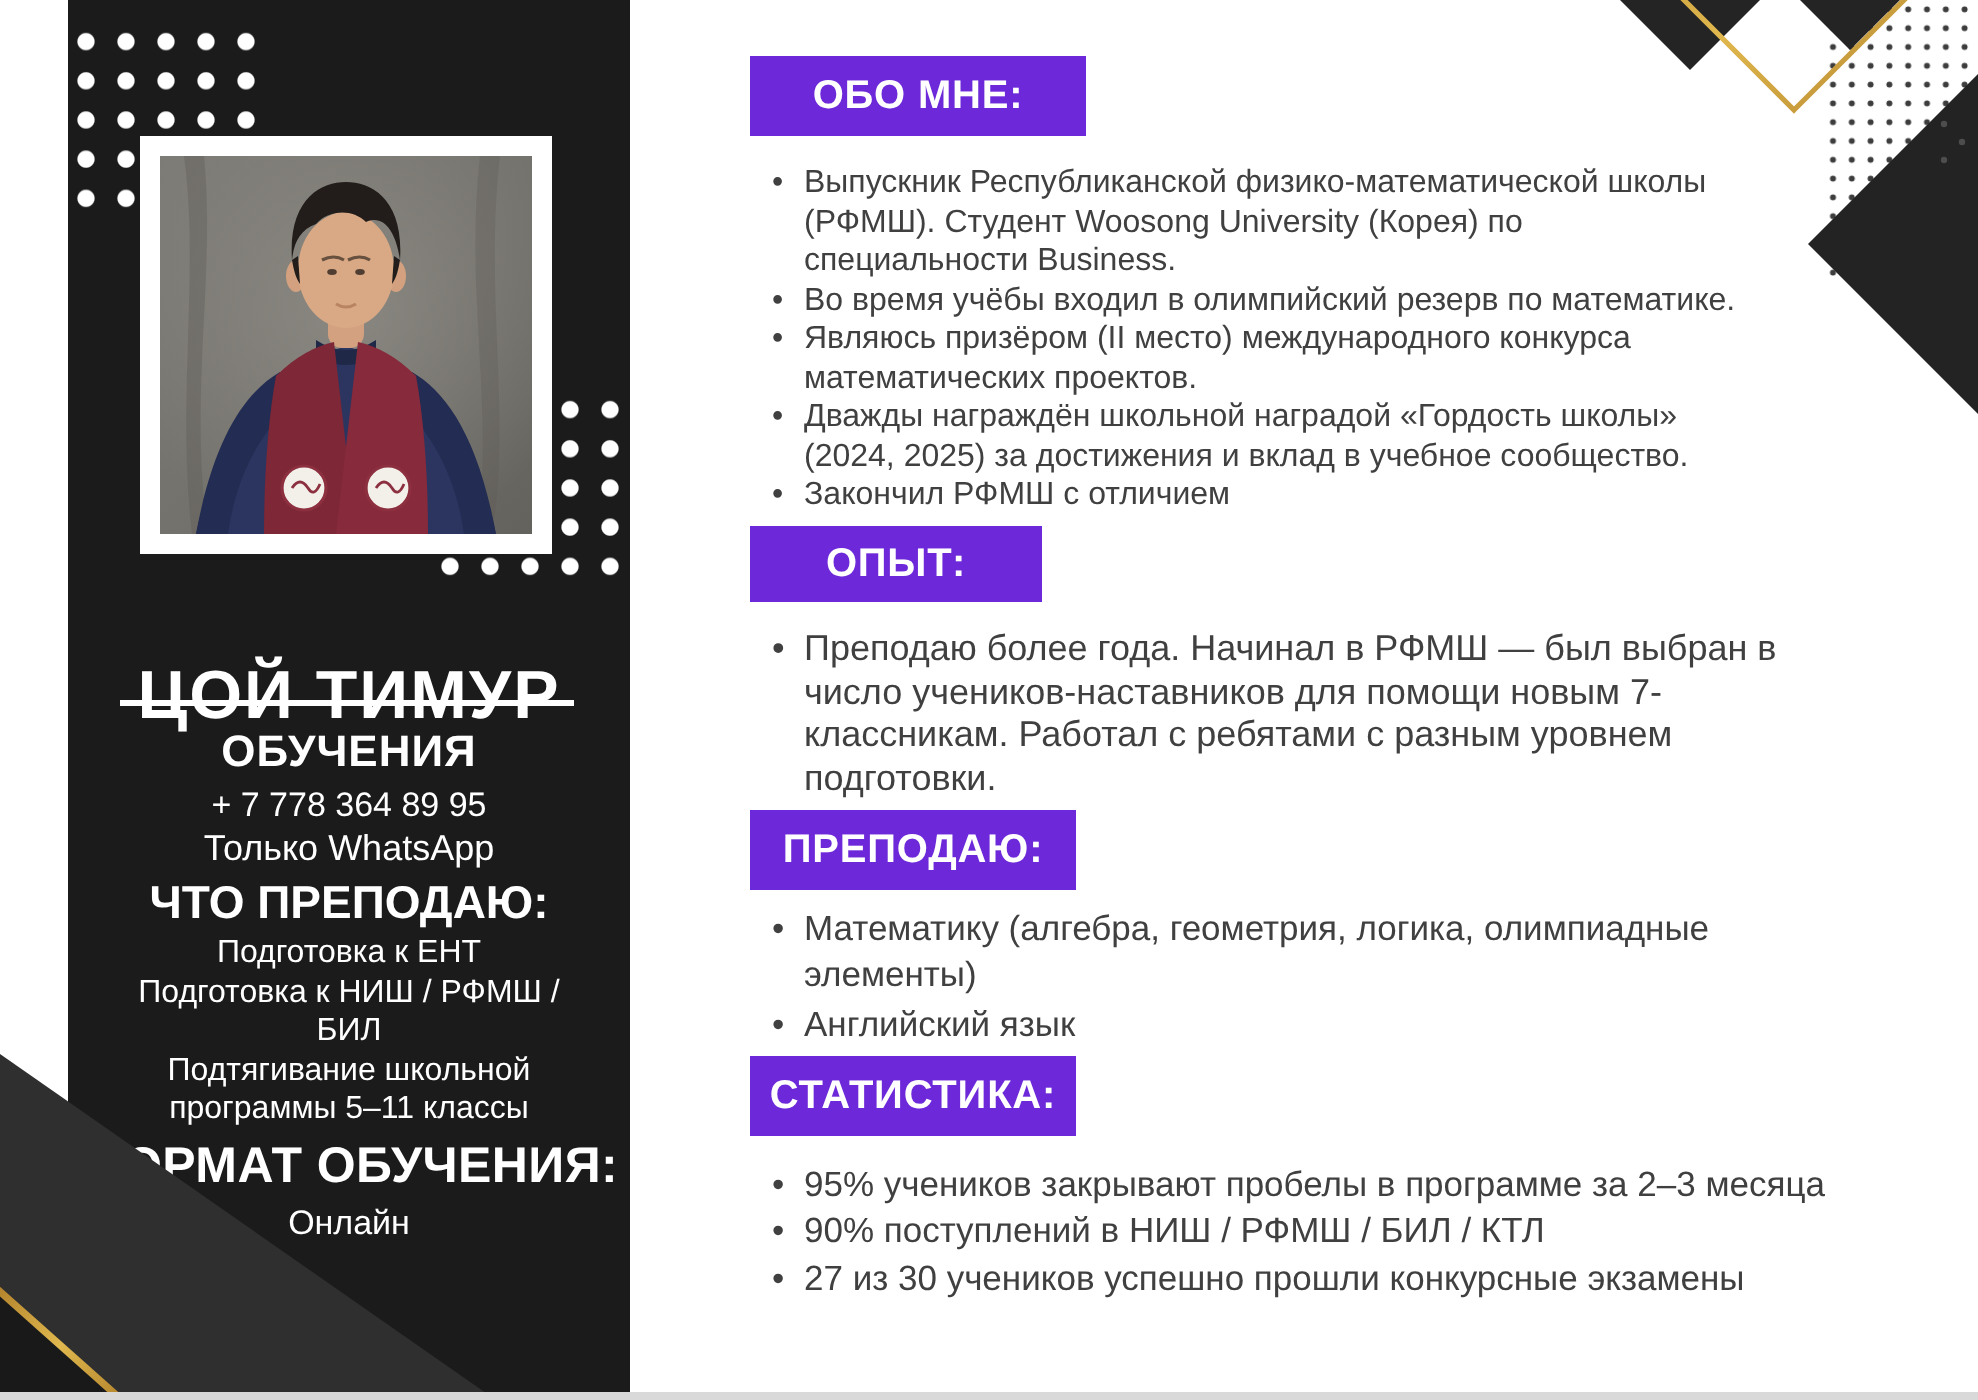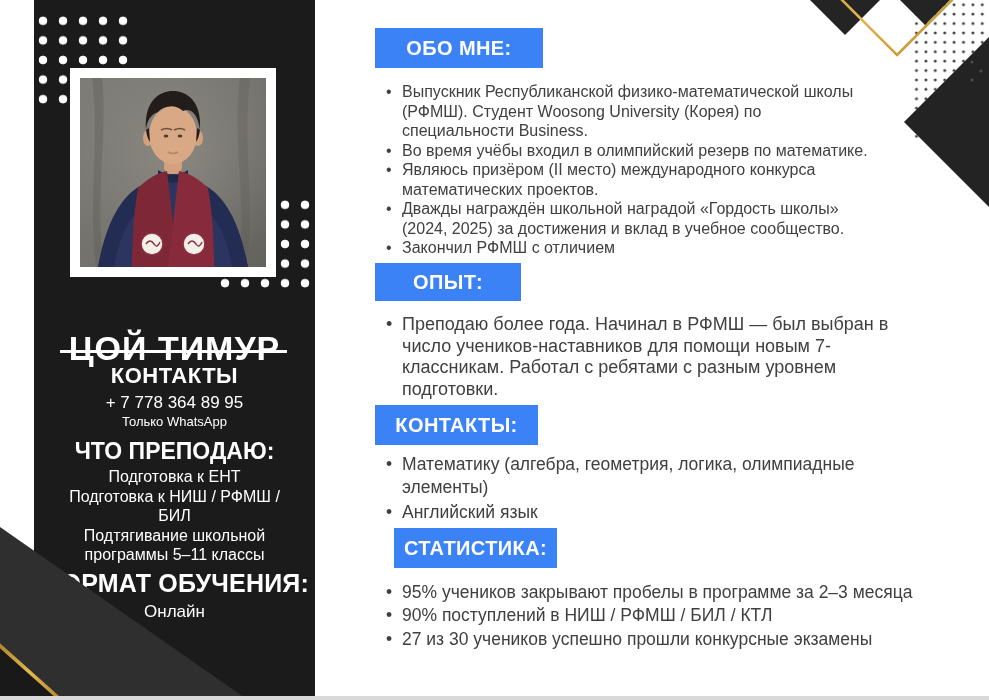--- a/index.html
+++ b/index.html
@@ -23,34 +23,34 @@
 
   .photo-frame{left:70px;top:68px;width:186px;height:189px;background:#ffffff;
     padding:10px;z-index:3;}
   .photo-frame svg{display:block;width:186px;height:189px;}
 
   .side-text{color:#ffffff;text-align:center;z-index:4;left:34px;width:281px;}
   .name{top:289px;font-size:34px;font-weight:800;letter-spacing:1px;line-height:38px;margin-top:40px;}
   .divider{left:60px;top:350px;width:227px;height:3px;background:#ffffff;z-index:4;}
   .contacts-title{top:363px;font-size:22px;font-weight:700;letter-spacing:.5px;}
   .phone{top:393px;font-size:17px;}
-  .whatsapp{top:414px;font-size:13px;}
+  .whatsapp{top:414px;font-size:18px;}
   .teach-title{top:438px;font-size:23px;font-weight:700;}
   .teach-list{top:467px;left:64px;width:221px;z-index:4;color:#fff;list-style:none;
     margin:0;padding:0;font-size:16px;line-height:19.5px;text-align:center;}
   .format-title{top:569px;font-size:25px;font-weight:700;letter-spacing:.2px;}
   .format-value{top:602px;font-size:17px;}
 
   
-  .hbox{background:#3b82f6;color:#ffffff;display:flex;align-items:center;justify-content:center;
+  .hbox{background:#6d28d9;color:#ffffff;display:flex;align-items:center;justify-content:center;
     font-weight:700;font-size:20px;letter-spacing:.4px;z-index:4;}
   .hbox-about{left:375px;top:28px;width:168px;height:40px;}
   .hbox-exp{left:375px;top:263px;width:146px;height:38px;}
   .hbox-subj{left:375px;top:405px;width:163px;height:40px;}
-  .hbox-stats{left:375px;top:528px;width:163px;height:40px;margin-left:19px;}
+  .hbox-stats{left:375px;top:528px;width:163px;height:40px;}
 
   ul.blist{list-style:none;margin:0;padding:0;color:#404040;z-index:4;}
   ul.blist li{position:relative;padding-left:17px;}
   ul.blist li::before{content:"\2022";position:absolute;left:1px;top:0;}
   .about-list{left:385px;top:82px;width:490px;font-size:16px;line-height:19.5px;}
   .exp-list{left:385px;top:314px;width:510px;font-size:18px;line-height:21.5px;}
   .subj-list{left:385px;top:453px;width:520px;font-size:17.5px;line-height:23px;}
   .subj-list li{margin-bottom:2px;}
   .stats-list{left:385px;top:581px;width:565px;font-size:17.5px;line-height:23.4px;white-space:pre-wrap;}
   .stats-list li{padding-left:21px;}
@@ -113,21 +113,21 @@
     <path d="M66 166 q4 -6 8 0 q3 5 6 -2" stroke="#8c2f3f" stroke-width="1.4" fill="none"></path>
     <circle cx="114" cy="166" r="11" fill="#f3efe9"></circle>
     <circle cx="114" cy="166" r="11" fill="none" stroke="#8c2f3f" stroke-width="1.6"></circle>
     <path d="M108 166 q4 -6 8 0 q3 5 6 -2" stroke="#8c2f3f" stroke-width="1.4" fill="none"></path>
   </svg>
 </div>
 
 <div class="abs side-text name">ЦОЙ ТИМУР</div>
 <div class="abs divider"></div>
 
-<div class="abs side-text contacts-title">КОНТАКТЫ</div>
+<div class="abs side-text contacts-title">ОБУЧЕНИЯ</div>
 <div class="abs side-text phone">+ 7 778 364 89 95</div>
 <div class="abs side-text whatsapp">Только WhatsApp</div>
 
 <div class="abs side-text teach-title">ЧТО ПРЕПОДАЮ:</div>
 <ul class="abs teach-list">
     <li>Подготовка к ЕНТ</li>
     <li>Подготовка к НИШ / РФМШ / БИЛ</li>
     <li>Подтягивание школьной программы 5–11 классы</li>
   </ul>
 
@@ -146,21 +146,21 @@
   </ul>
 
 <div class="abs hbox hbox-exp">
   <span>ОПЫТ:</span>
 </div>
 <ul class="abs blist exp-list">
     <li>Преподаю более года. Начинал в РФМШ — был выбран в число учеников-наставников для помощи новым 7-классникам. Работал с ребятами с разным уровнем подготовки.</li>
   </ul>
 
 <div class="abs hbox hbox-subj">
-  <span>КОНТАКТЫ:</span>
+  <span>ПРЕПОДАЮ:</span>
 </div>
 <ul class="abs blist subj-list">
     <li>Математику (алгебра, геометрия, логика, олимпиадные элементы)</li>
     <li>Английский язык</li>
   </ul>
 
 <div class="abs hbox hbox-stats">
   <span>СТАТИСТИКА:</span>
 </div>
 <ul class="abs blist stats-list"><li>95% учеников закрывают пробелы в программе за 2–3 месяца</li><li>90% поступлений в НИШ / РФМШ / БИЛ / КТЛ</li><li>27 из 30 учеников успешно прошли конкурсные экзамены</li></ul>

